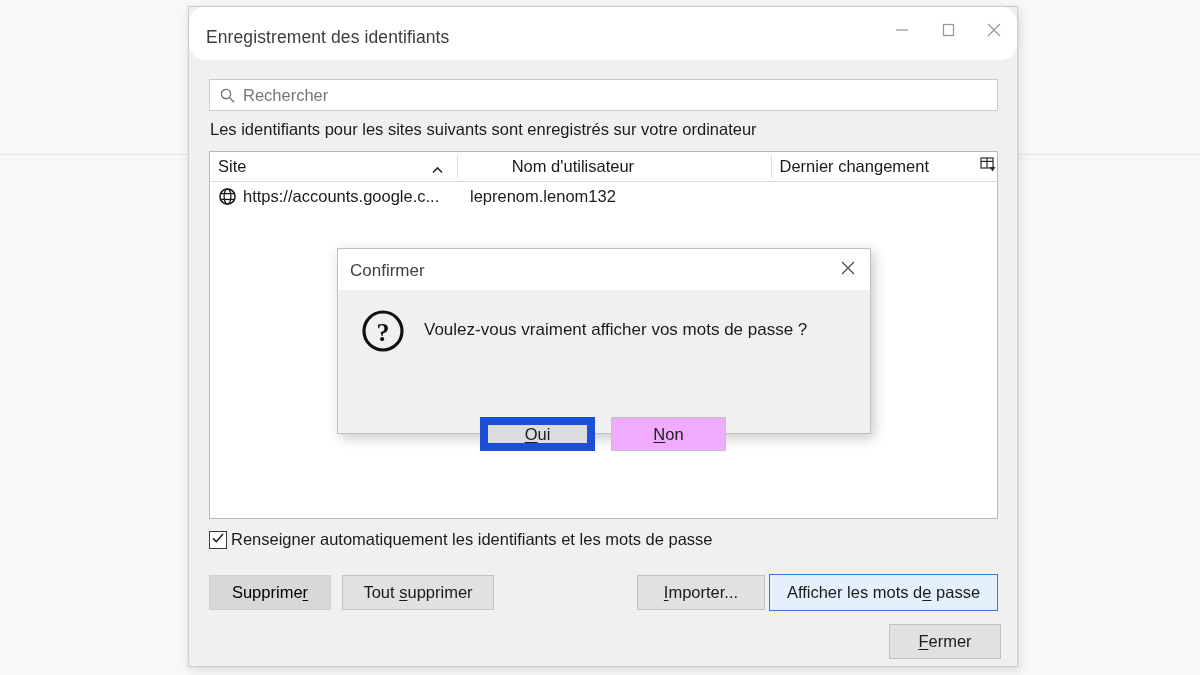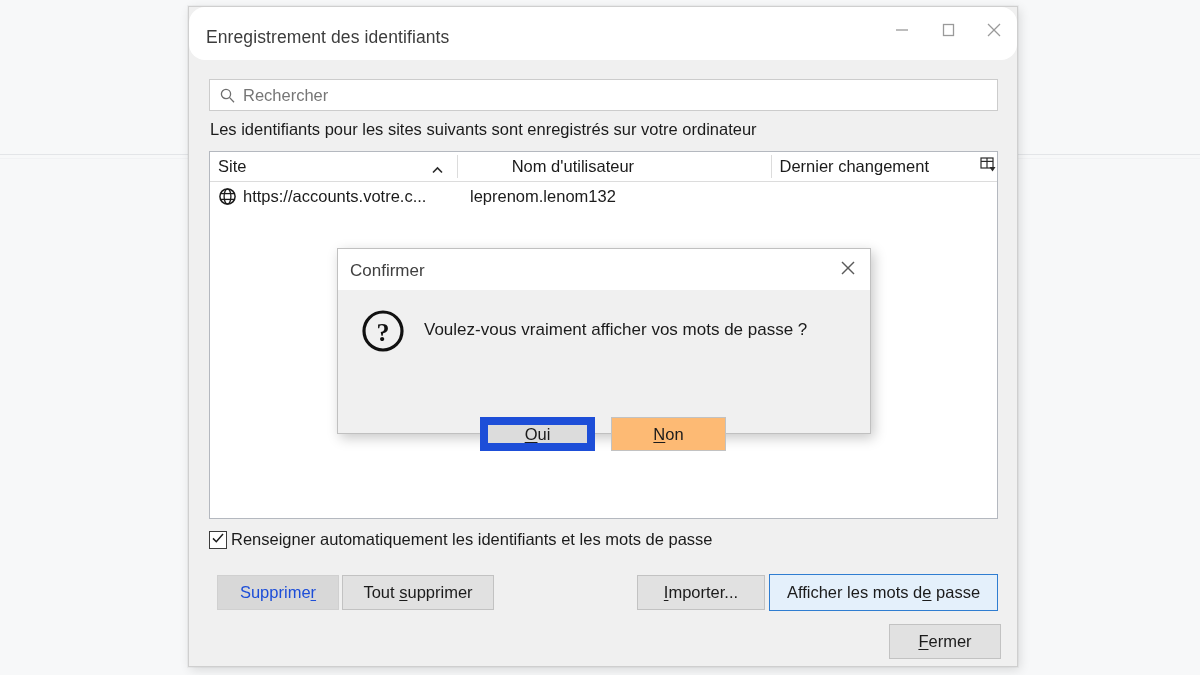--- a/index.html
+++ b/index.html
@@ -248,21 +248,21 @@
     box-sizing: border-box;
     font-family: "Liberation Sans", sans-serif;
     font-size: 16.5px;
     color: #1b1b1b;
     display: flex;
     align-items: center;
     justify-content: center;
     padding: 0;
     white-space: nowrap;
   }
-  .btn.disabled { color: #1d4ed8; background: #d8d8d8; border-color: #d0d0d0; margin-left: 8px; }
+  .btn.disabled { color: #000000; background: #d8d8d8; border-color: #d0d0d0; }
   .btn.accent {
     background: #e4f0fb;
     border: 1px solid #2f7dd1;
     color: #1b1b1b;
   }
   #btn-supprimer   { left: 20px;  top: 515px; width: 122px; }
   #btn-tout-suppr  { left: 153px; top: 515px; width: 152px; }
   #btn-importer    { left: 448px; top: 515px; width: 128px; }
   #btn-afficher    { left: 580px; top: 514px; width: 229px; height: 37px; }
   #btn-fermer      { left: 700px; top: 564px; width: 112px; }
@@ -324,21 +324,21 @@
     position: absolute;
     left: 86px;
     top: 30px;
     font-size: 17px;
     color: #1b1b1b;
     white-space: nowrap;
   }
   .dlg-btn {
     position: absolute;
     height: 34px;
-    background: #fdba74;
+    background: #f0abfc;
     border: 1px solid #c2c2c2;
     box-sizing: border-box;
     font-family: "Liberation Sans", sans-serif;
     font-size: 16.5px;
     color: #1b1b1b;
     display: flex;
     align-items: center;
     justify-content: center;
     padding: 0;
   }
@@ -442,21 +442,21 @@
         <div class="list-row">
           <div class="cell-site">
             <span class="globe-icon">
               <svg width="19" height="19" viewBox="0 0 19 19">
                 <circle cx="9.5" cy="9.5" r="7.6" fill="none" stroke="#1b1b1b" stroke-width="1.5"></circle>
                 <ellipse cx="9.5" cy="9.5" rx="3.4" ry="7.6" fill="none" stroke="#1b1b1b" stroke-width="1.3"></ellipse>
                 <line x1="2.2" y1="6.6" x2="16.8" y2="6.6" stroke="#1b1b1b" stroke-width="1.3"></line>
                 <line x1="2.2" y1="12.4" x2="16.8" y2="12.4" stroke="#1b1b1b" stroke-width="1.3"></line>
               </svg>
             </span>
-            <span>https://accounts.votre.c...</span>
+            <span>https://accounts.google.c...</span>
           </div>
           <div class="cell-user">leprenom.lenom132</div>
         </div>
       </div>
     </div>
 
     <div id="autofill-row">
       <span id="autofill-checkbox">
         <span>
           <svg width="14" height="14" viewBox="0 0 14 14">

